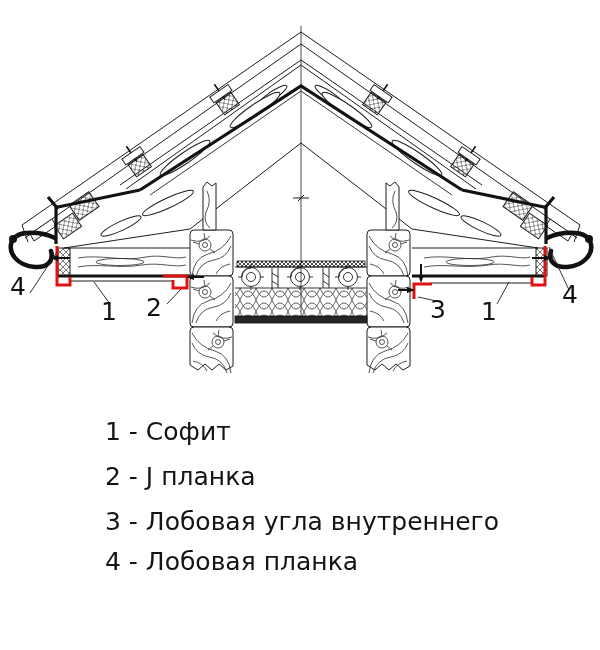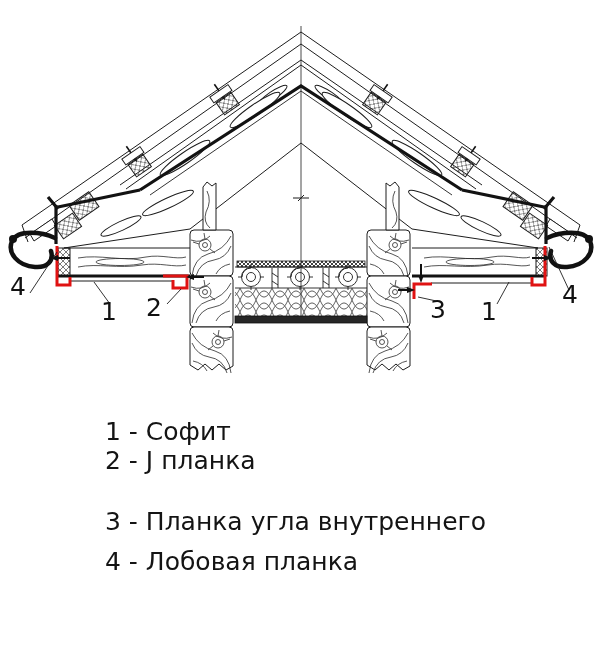--- a/index.html
+++ b/index.html
@@ -206,18 +206,18 @@
 
   <div class="callout" style="left:10px;top:274px">4</div>
   <div class="callout" style="left:101px;top:299px">1</div>
   <div class="callout" style="left:146px;top:295px">2</div>
   <div class="callout" style="left:430px;top:297px">3</div>
   <div class="callout" style="left:481px;top:299px">1</div>
   <div class="callout" style="left:562px;top:282px">4</div>
 
   <div>
     <div class="legend-line" style="top:417px"><span>1</span><span> - </span><span>Софит</span></div>
-    <div class="legend-line" style="top:446px"><span>2</span><span> - </span><span>J планка</span></div>
-    <div class="legend-line" style="top:507px"><span>3</span><span> - </span><span>Планка угла внутреннего</span></div>
+    <div class="legend-line" style="top:462px"><span>2</span><span> - </span><span>J планка</span></div>
+    <div class="legend-line" style="top:507px"><span>3</span><span> - </span><span>Лобовая угла внутреннего</span></div>
     <div class="legend-line" style="top:547px"><span>4</span><span> - </span><span>Лобовая планка</span></div>
   </div>
 
 </div>
 
 </body></html>

